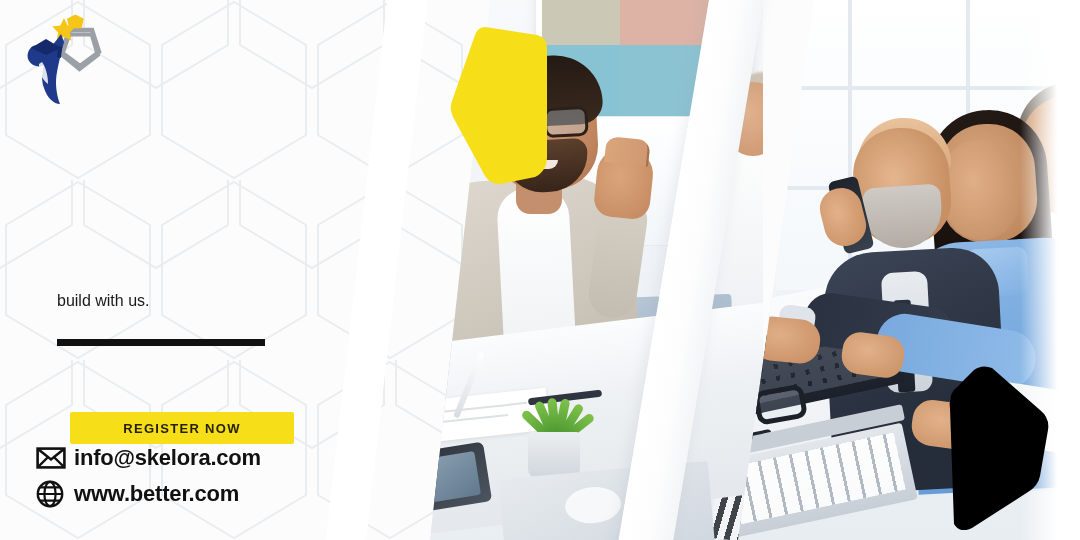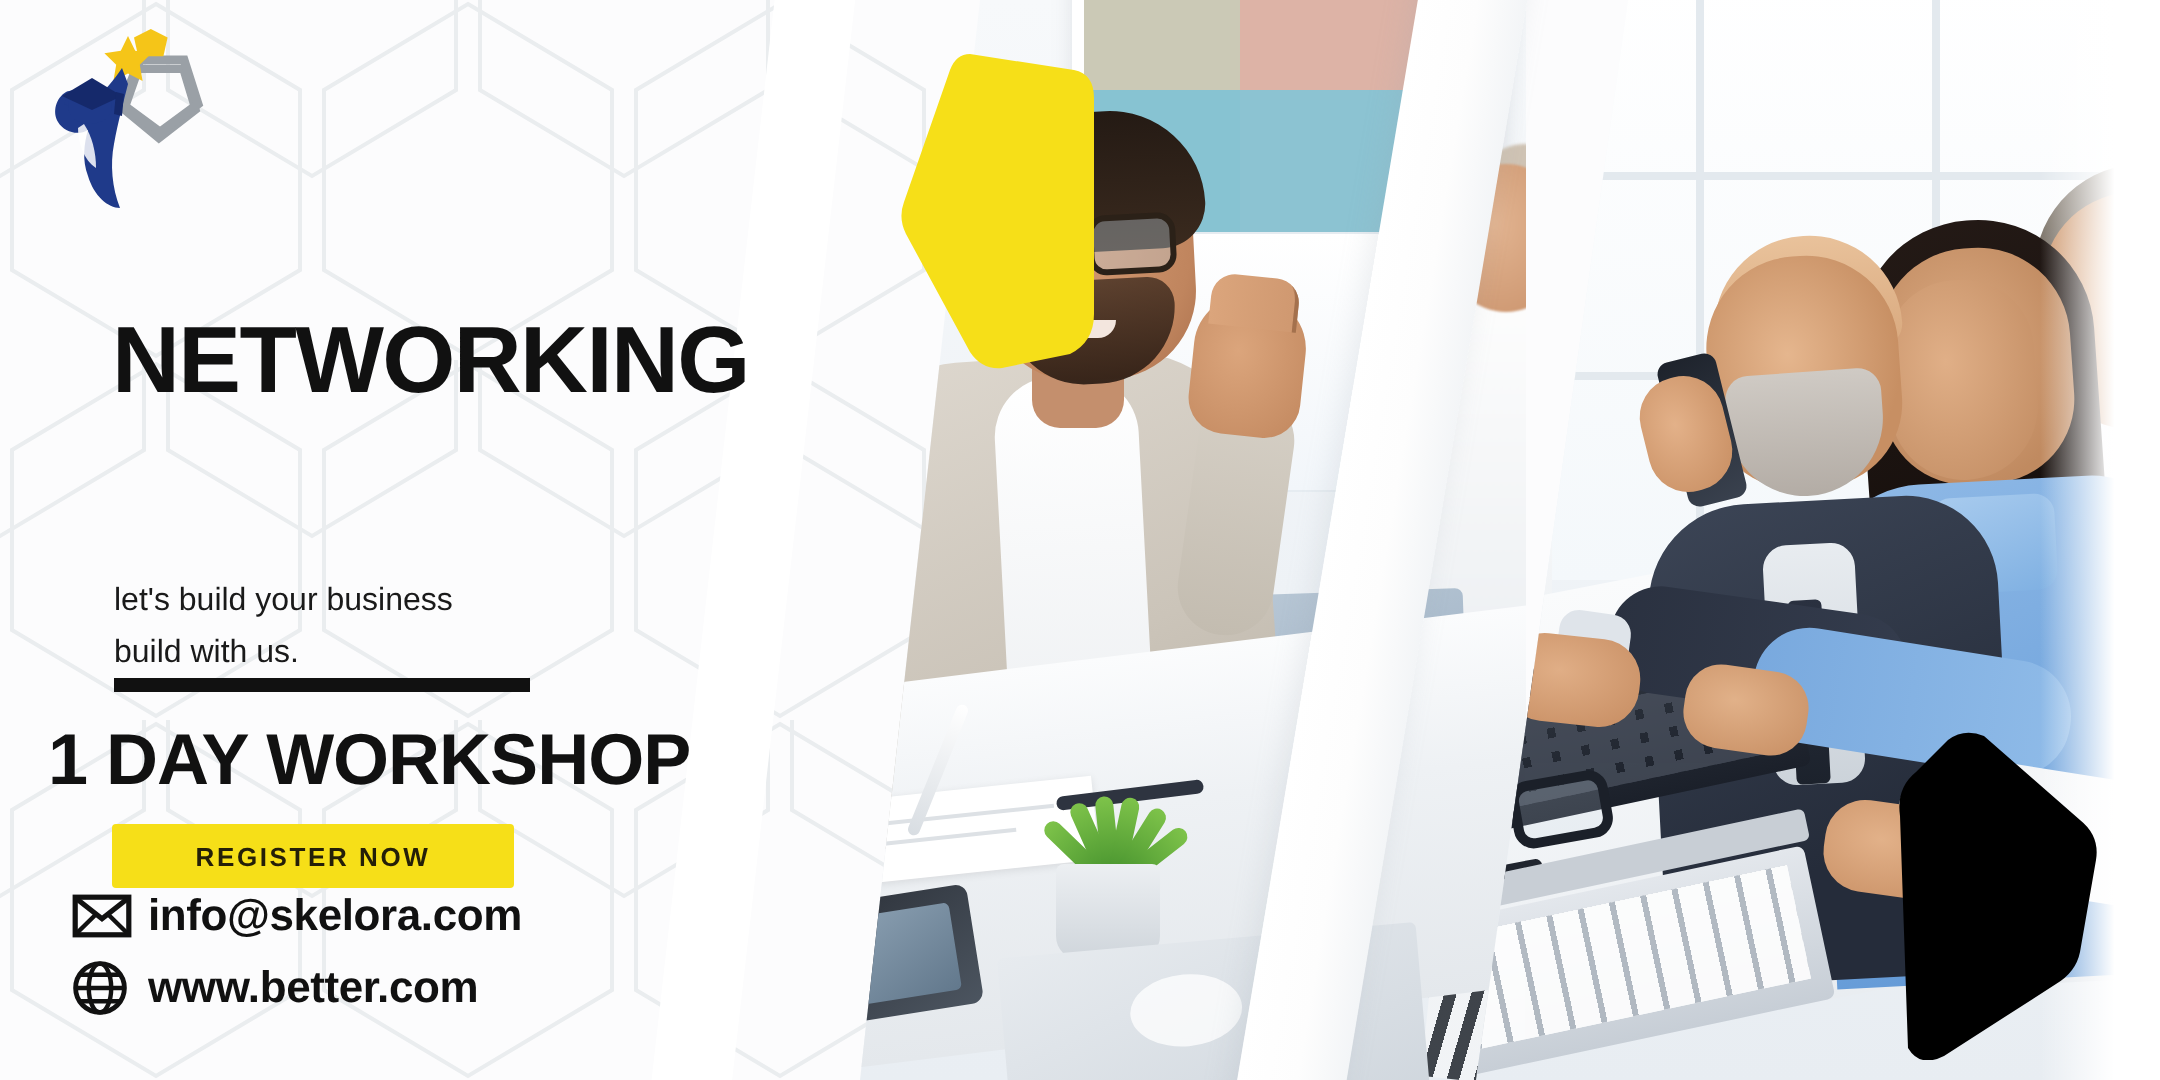--- a/index.html
+++ b/index.html
@@ -253,21 +253,21 @@
 
   .rule{position:absolute;left:57px;top:339px;width:208px;height:7px;background:#111111;}
 
   .workshop{
     position:absolute;left:24px;top:358px;width:430px;
     font-size:36px;line-height:44px;font-weight:800;letter-spacing:-0.5px;
     color:#111111;text-transform:uppercase;white-space:nowrap;
   }
 
   .register{
-    position:absolute;left:56px;top:412px;width:201px;height:32px;
+    position:absolute;left:70px;top:412px;width:224px;height:32px;
     background:#f6df18;border:0;border-radius:2px;
     display:flex;align-items:center;justify-content:center;
     font-size:13px;font-weight:700;letter-spacing:1.3px;color:#241f08;
     text-transform:uppercase;cursor:pointer;
     font-family:"Liberation Sans", sans-serif;
   }
 
   .contact{position:absolute;left:36px;top:440px;width:330px;}
   .crow{display:flex;align-items:center;height:36px;}
   .crow .ico{width:34px;height:26px;flex:0 0 34px;display:flex;align-items:center;justify-content:flex-start;}
@@ -433,31 +433,28 @@
                C20 60 27 62 32 59 C30 66 29 74 32 82 C35 92 42 98 48 98
                C44 88 43 76 45 66 C47 55 50 44 52 36 Z" fill="#1f3a8a"></path>
       <path d="M34 36 C28 36 22 40 20 46 C26 49 33 49 38 46 C40 42 38 37 34 36 Z" fill="#1f3a8a"></path>
       <ellipse cx="33" cy="47" rx="11" ry="9" fill="#1f3a8a"></ellipse>
       <path d="M19 42 L34 33 L49 42 L34 49 Z" fill="#15296b"></path>
       <path d="M46 40 L50 41 L49 52 L45 51 Z" fill="#15296b"></path>
       <path d="M30 56 C34 62 36 70 36 78 C30 74 27 66 27 58 Z" fill="#ffffff" opacity="0.85"></path>
     </svg>
 
     <h1 class="headline">
-      <span class="ln">NETWORKING</span>
     </h1>
 
     <div class="tagline">
-      <span>let's build your business</span>
       <span>build with us.</span>
     </div>
 
     <div class="rule"></div>
 
-    <div class="workshop">1 DAY WORKSHOP</div>
 
     <button class="register">REGISTER NOW</button>
 
     <div class="contact">
 
       <div class="crow">
         <span class="ico">
           <svg width="30" height="22" viewBox="0 0 30 22" aria-hidden="true">
             <rect x="1.6" y="1.6" width="26.8" height="18.8" fill="none" stroke="#111111" stroke-width="2.6"></rect>
             <path d="M2.6 2.6 L15 12.4 L27.4 2.6" fill="none" stroke="#111111" stroke-width="2.6"></path>

